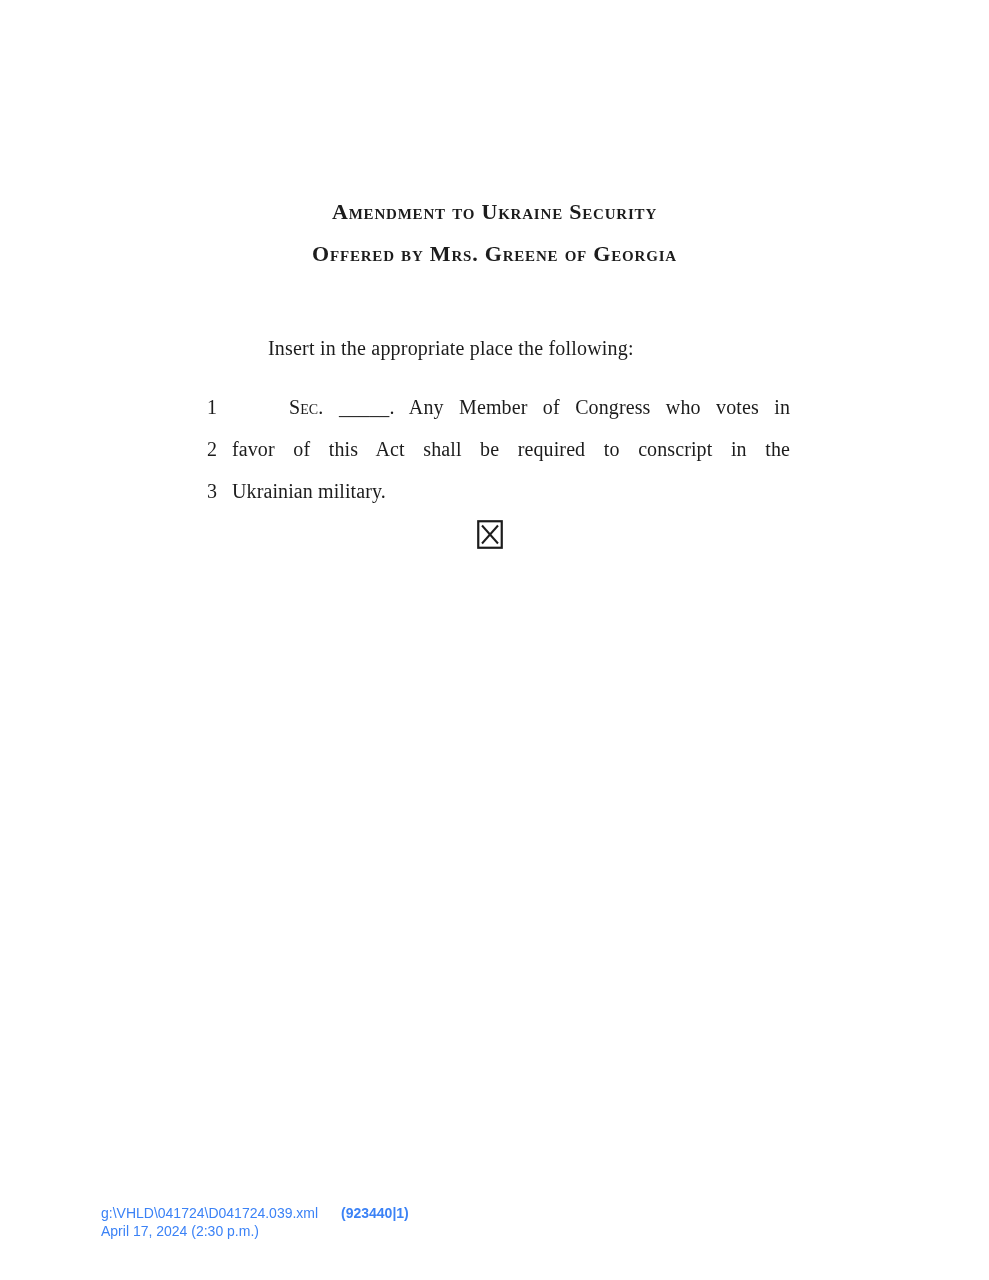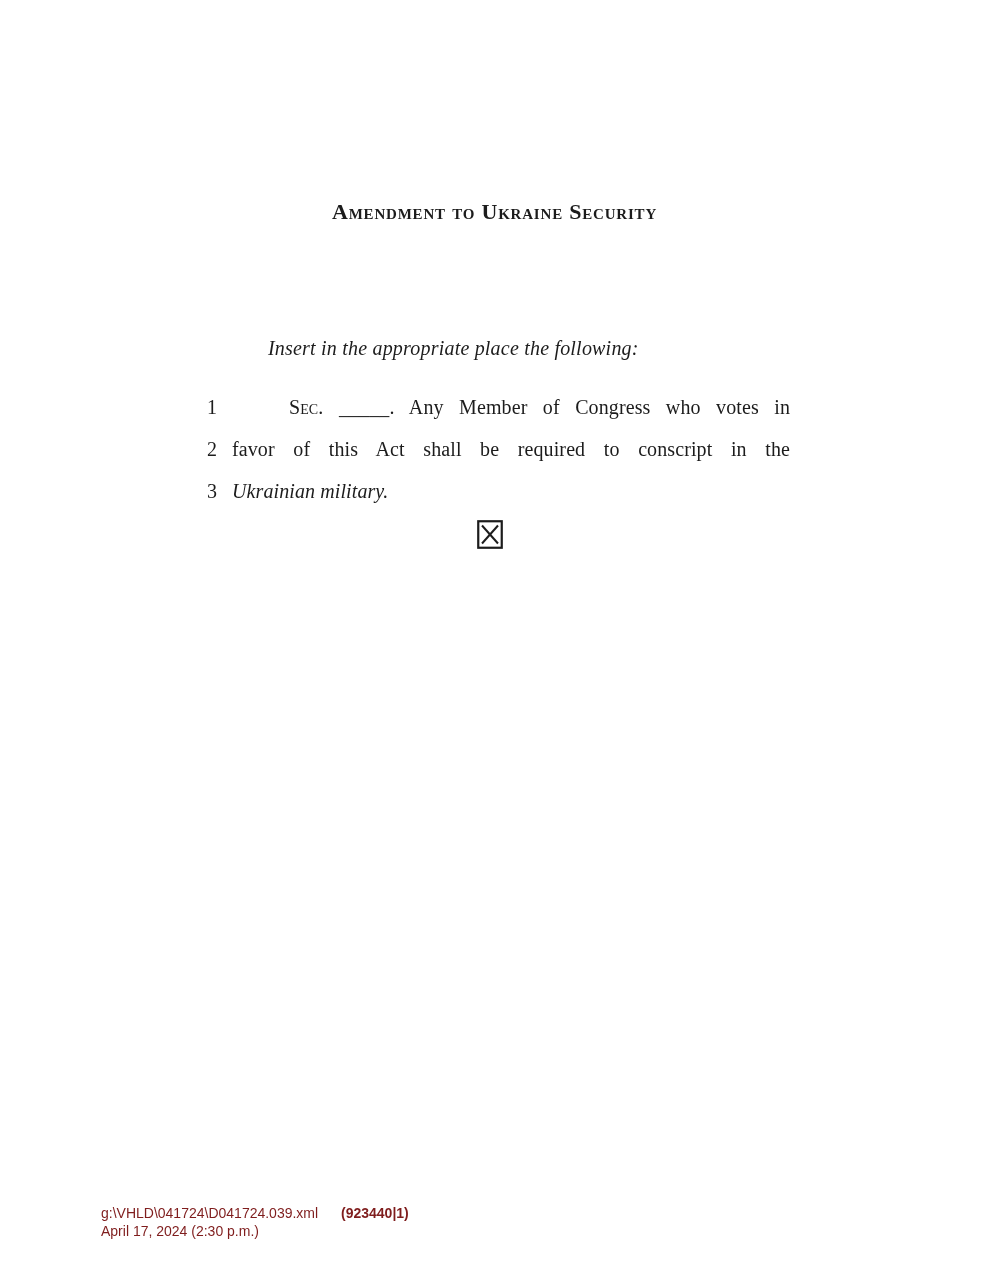--- a/index.html
+++ b/index.html
@@ -36,21 +36,20 @@
     line-height: 42px;
     white-space: pre;
   }
   .instruction {
     position: absolute;
     left: 268px;
     top: 337px;
     font-size: 20px;
     letter-spacing: 0.2px;
     white-space: pre;
-    font-style: italic;
   }
   .body-block {
     position: absolute;
     left: 207px;
     top: 386px;
     width: 600px;
   }
   .bline {
     display: flex;
     align-items: baseline;
@@ -64,48 +63,49 @@
     text-align: left;
   }
   .btext {
     width: 558px;
     flex: 0 0 558px;
     text-align: justify;
     text-align-last: justify;
     letter-spacing: 0.1px;
   }
   .btext.first { text-indent: 57px; }
-  .btext.no-justify { text-align: left; text-align-last: left; font-style: italic; }
+  .btext.no-justify { text-align: left; text-align-last: left; }
   .sc { font-variant: small-caps; }
   .end-marker {
     position: absolute;
     left: 477px;
     top: 520px;
     width: 26px;
     height: 29px;
   }
   .footer-file, .footer-code, .footer-date {
     position: absolute;
     font-family: "Liberation Sans", sans-serif;
     font-size: 14px;
-    color: #7f1d1d;
+    color: #3b82f6;
     white-space: pre;
   }
   .footer-file { left: 101px; top: 1205px; }
   .footer-code { left: 341px; top: 1205px; font-weight: bold; }
   .footer-date { left: 101px; top: 1223px; text-align: right; }
 </style>
 </head>
 <body>
 
 <div class="page">
 
 
   <div class="title-block">
     <div class="title-line">Amendment to Ukraine Security</div>
+    <div class="title-line">Offered by Mrs. Greene of Georgia</div>
   </div>
 
   <div class="instruction">Insert in the appropriate place the following:</div>
 
   <div class="body-block">
     <div class="bline">
       <span class="lnum">1</span>
       <span class="btext first"><span class="sc">Sec.</span><span> _____. Any Member of Congress who votes in</span></span>
     </div>
     <div class="bline">

